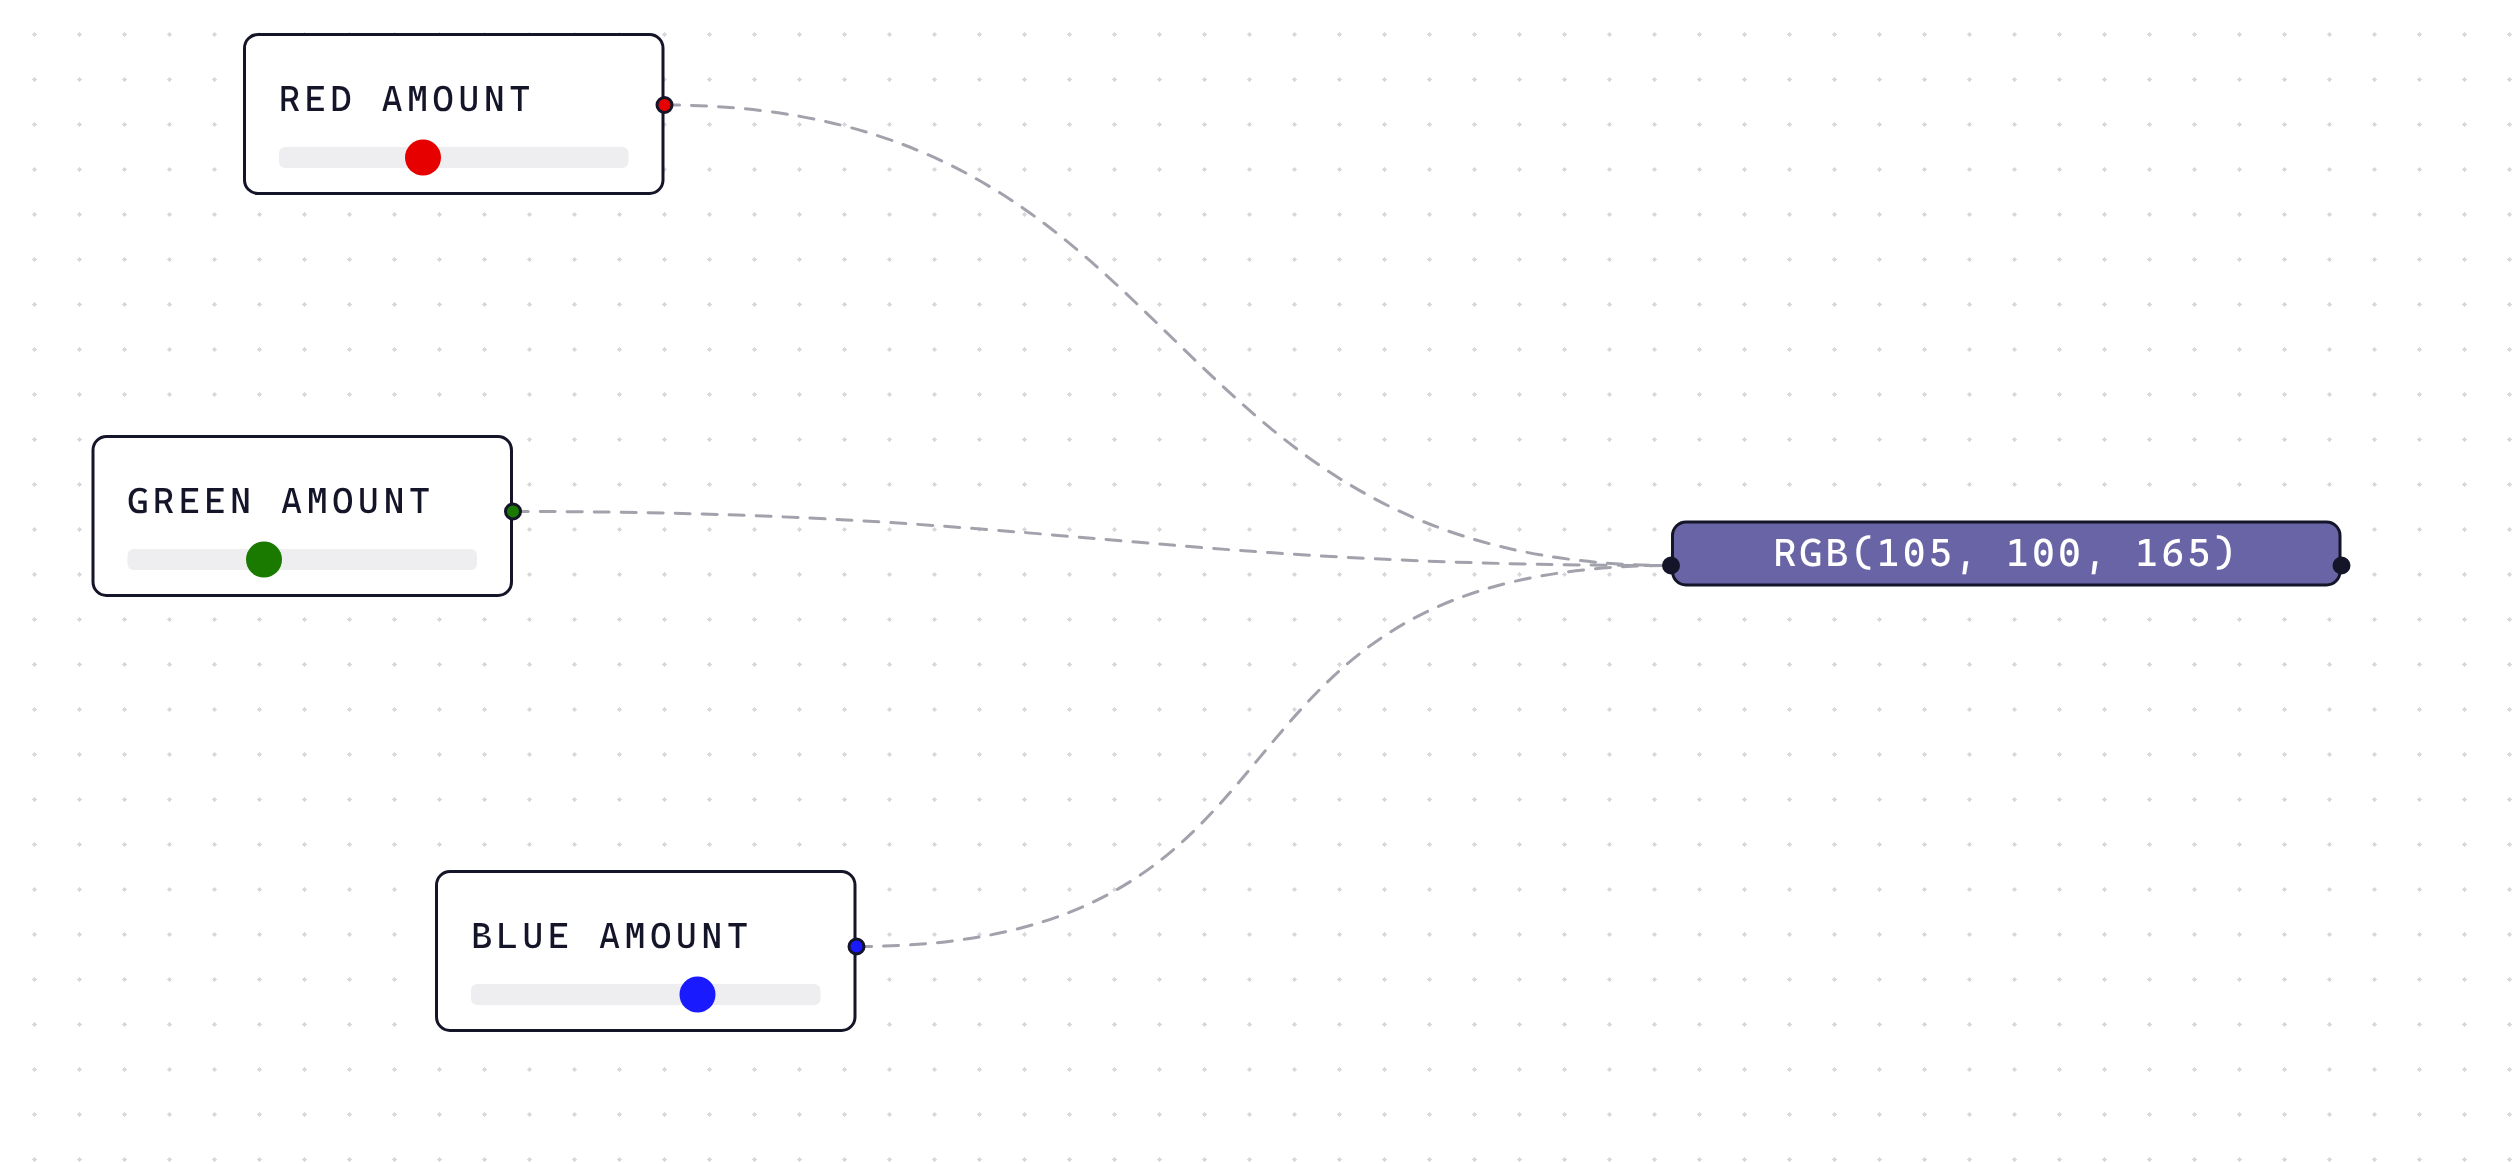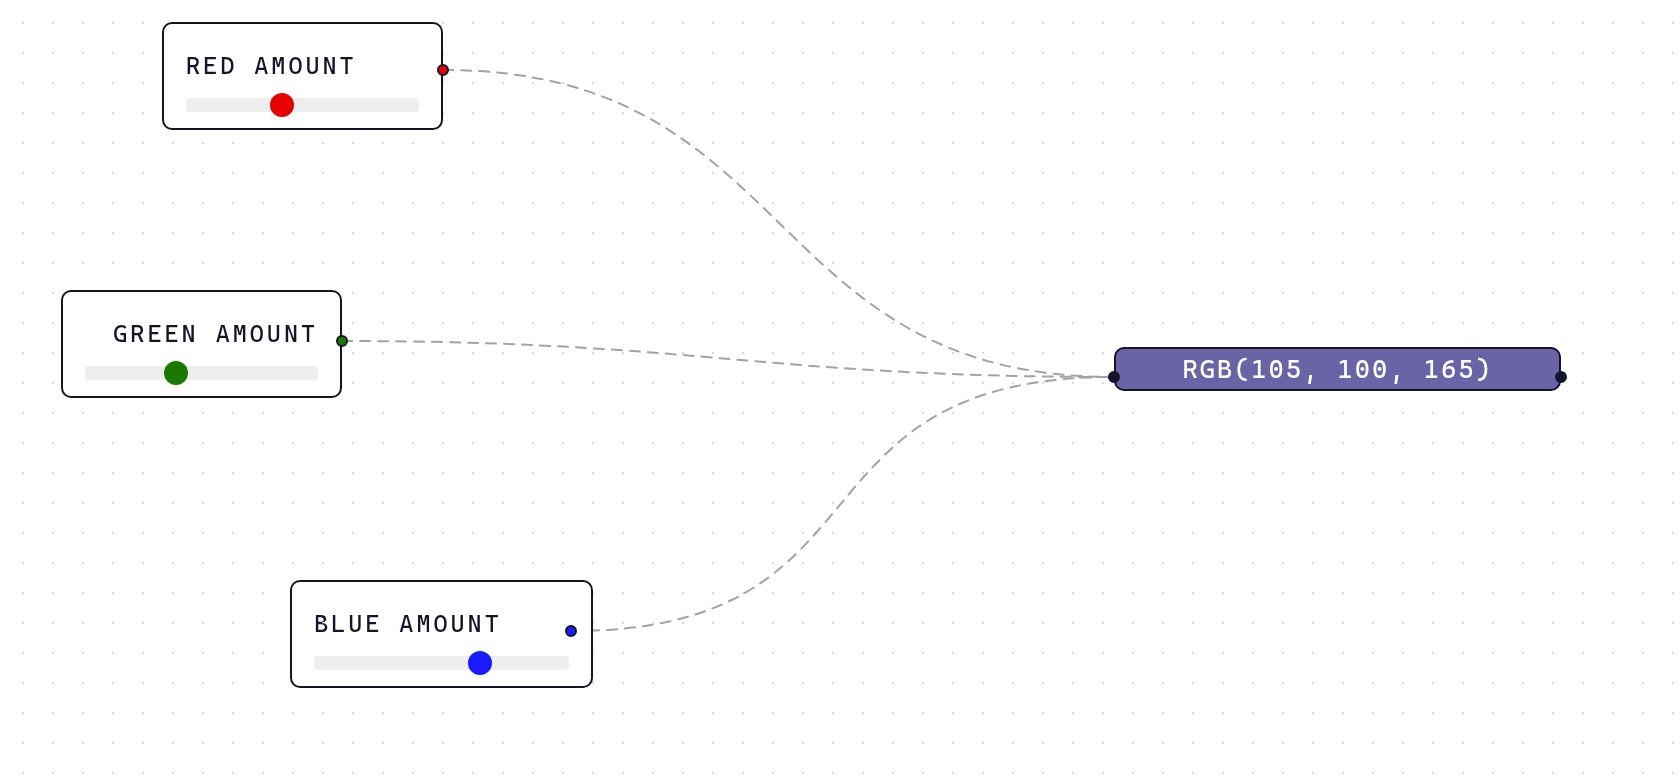--- a/index.html
+++ b/index.html
@@ -109,28 +109,28 @@
     <path class="edge" d="M 571 631 C 900 631, 780 377, 1114 377"></path>
   </svg>
 
   <div class="node" id="node-red" style="left: 162px; top: 22px; width: 281px; height: 108px;">
     <div class="node-title">RED AMOUNT</div>
     <div class="slider">
       <div class="thumb" id="thumb-red" style="left: 41%; background: rgb(230, 0, 0);"></div>
     </div>
   </div>
 
-  <div class="node" id="node-green" style="left: 61px; top: 290px; width: 281px; height: 108px; text-align: right;">
+  <div class="node" id="node-green" style="left: 61px; top: 290px; width: 281px; height: 108px;">
     <div class="node-title">GREEN AMOUNT</div>
     <div class="slider">
       <div class="thumb" id="thumb-green" style="left: 39%; background: rgb(26, 122, 0);"></div>
     </div>
   </div>
 
-  <div class="node" id="node-blue" style="left: 290px; top: 580px; width: 303px; height: 108px;">
+  <div class="node" id="node-blue" style="left: 290px; top: 580px; width: 281px; height: 108px;">
     <div class="node-title">BLUE AMOUNT</div>
     <div class="slider">
       <div class="thumb" id="thumb-blue" style="left: 65%; background: rgb(26, 26, 255);"></div>
     </div>
   </div>
 
   <div class="output-node" id="node-output" style="left: 1114px; top: 347px; width: 447px; height: 44px; background: rgb(105, 100, 165);">
     <span class="output-label">RGB(105, 100, 165)</span>
   </div>
 

